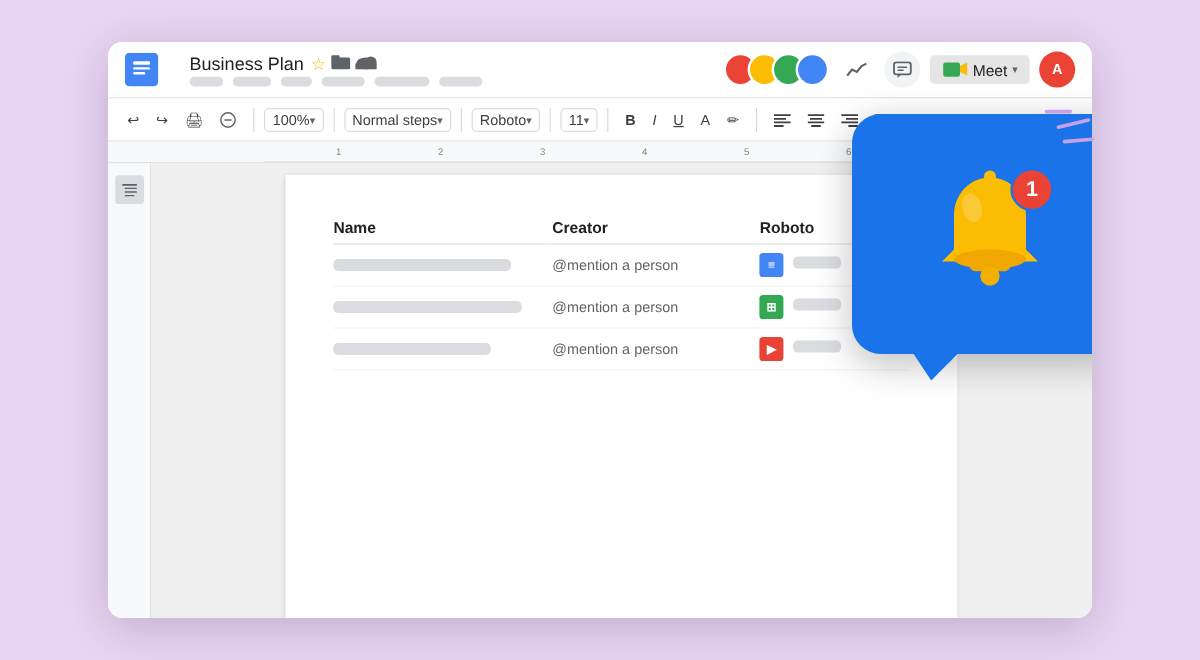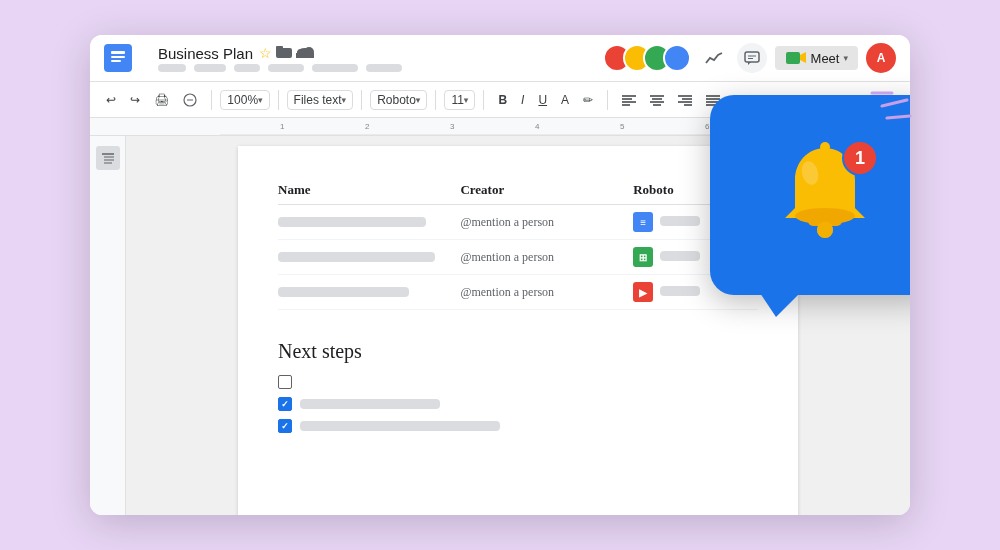--- a/index.html
+++ b/index.html
@@ -239,21 +239,20 @@
       height: 100%;
       align-items: flex-end;
       padding: 0 40px;
     }
 
     
     .body-area {
       display: flex;
       flex: 1;
       overflow: hidden;
-      font-family: Liberation Serif, serif;
     }
 
     .sidebar-panel {
       width: 36px;
       background: #f8f9fa;
       border-right: 1px solid #e0e0e0;
       display: flex;
       flex-direction: column;
       align-items: center;
       padding-top: 10px;
@@ -538,21 +537,21 @@
         </svg>
       </div>
     </div>
     <div class="toolbar-separator"></div>
     <div class="toolbar-dropdown">
       <span>100%</span>
       <span class="chevron">▾</span>
     </div>
     <div class="toolbar-separator"></div>
     <div class="toolbar-dropdown">
-      <span>Files text</span>
+      <span>Normal steps</span>
       <span class="chevron">▾</span>
     </div>
     <div class="toolbar-separator"></div>
     <div class="toolbar-dropdown">
       <span>Roboto</span>
       <span class="chevron">▾</span>
     </div>
     <div class="toolbar-separator"></div>
     <div class="toolbar-dropdown">
       <span>11</span>
@@ -680,40 +679,20 @@
                 <span class="mention-text">@mention a person</span>
               </td>
               <td>
                 <span class="file-icon file-slides">▶</span>
                 <span class="file-cell-ph"></span>
               </td>
             </tr>
           </tbody>
         </table>
 
-        <div class="next-steps-section">
-          <div class="next-steps-title">Next steps</div>
-          <div class="checklist">
-
-            <div class="checklist-item">
-              <div class="checkbox"></div>
-              <div class="check-line" style="width:0px;"></div>
-            </div>
-
-            <div class="checklist-item">
-              <div class="checkbox checked"></div>
-              <div class="check-line" style="width:140px;"></div>
-            </div>
-
-            <div class="checklist-item">
-              <div class="checkbox checked"></div>
-              <div class="check-line" style="width:200px;"></div>
-            </div>
-          </div>
-        </div>
 
       </div>
     </div>
   </div>
 
   <div class="notification-bubble">
     <div class="bell-container">
       
       <svg class="bell-svg" viewBox="0 0 110 110" fill="none">
 

